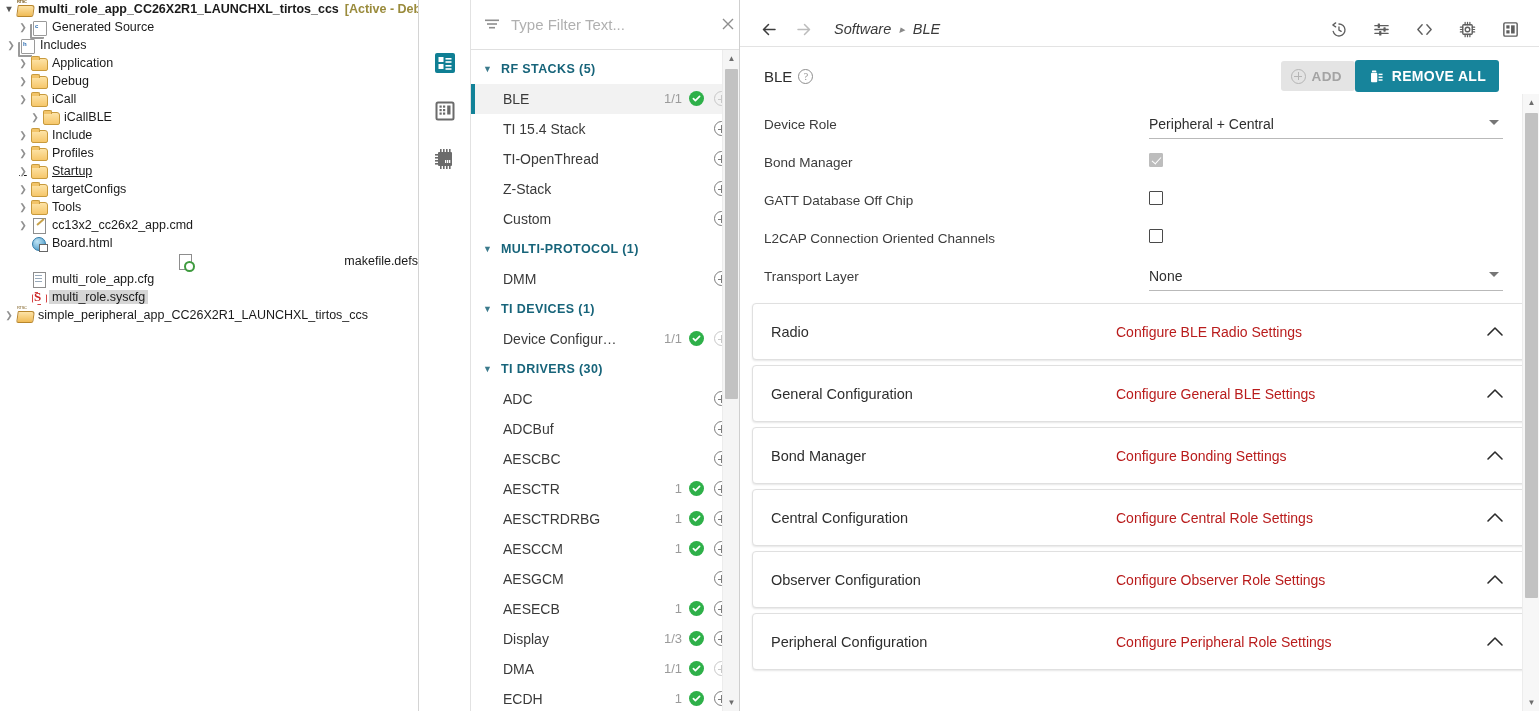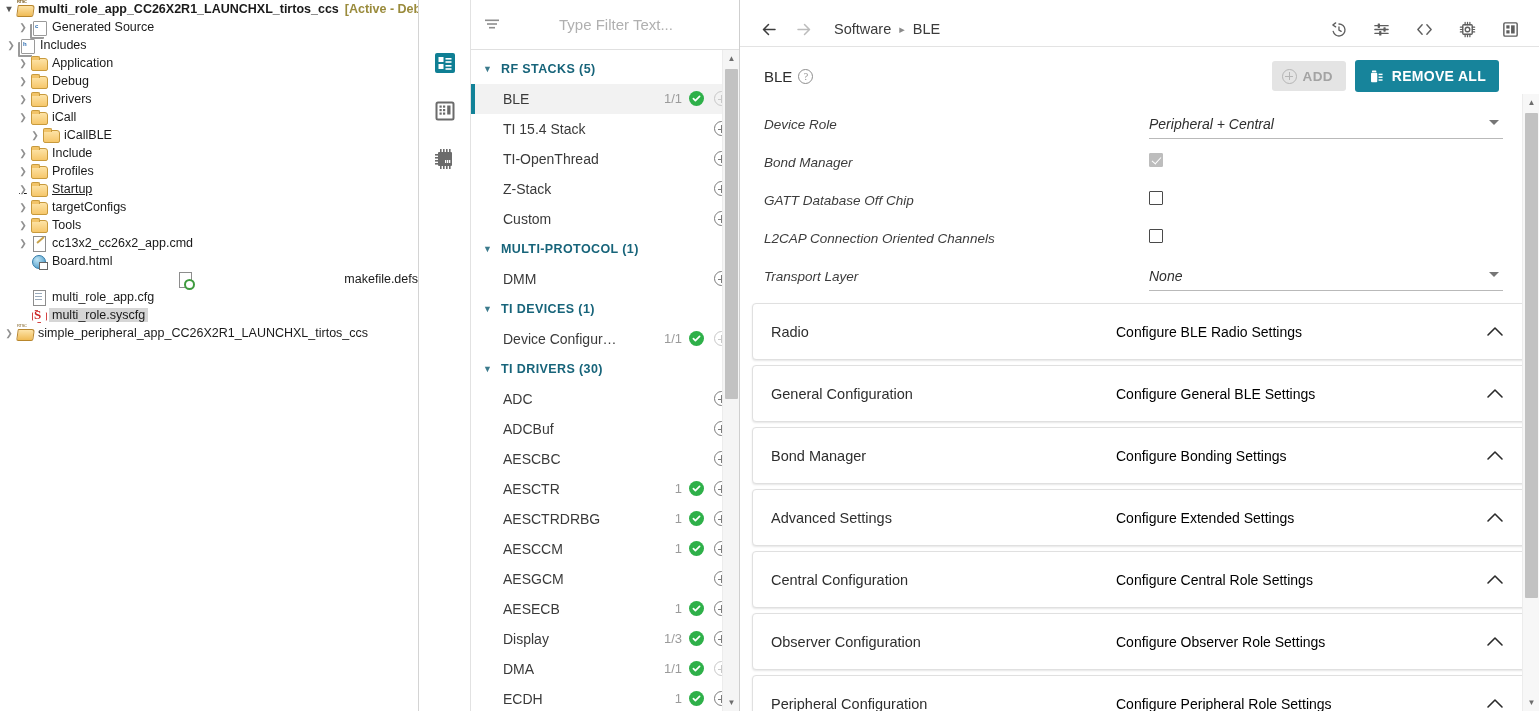--- a/index.html
+++ b/index.html
@@ -194,21 +194,20 @@
     border-bottom: 1px solid #e0e0e0;
     background:#fff;
     gap: 8px;
   }
   .filter-input {
     flex:1 1 auto;
     border:none; outline:none;
     font-size:15px; color:#333;
     background:transparent;
     font-family:"Liberation Sans", sans-serif;
-    margin-left:48px;
   }
   .filter-input::placeholder { color:#b0b0b0; }
   .fb-icon { color:#8e8e8e; cursor:pointer; display:flex; align-items:center; }
 
   .nav-scroll {
     flex:1 1 auto;
     overflow:hidden;
     position:relative;
     padding-top: 4px;
   }
@@ -289,20 +288,21 @@
     background:#fff;
     min-width:0;
     position:relative;
   }
   .crumb-bar {
     height:47px; flex:0 0 47px;
     display:flex; align-items:center;
     padding: 12px 14px 0 12px;
     border-bottom:1px solid #e3e3e3;
     background:#fff;
+    font-style:italic;
   }
   .nav-arrow {
     width:34px; height:34px;
     display:flex; align-items:center; justify-content:center;
     color:#3d3d3d; cursor:pointer;
   }
   .nav-arrow.dim { color:#bcbcbc; }
   .crumbs { margin-left:14px; display:flex; align-items:center; gap:8px; font-size:14.5px; color:#3b3b3b; }
   .crumb-sep { color:#8a8a8a; font-size:11px; }
   .crumb-link { cursor:pointer; }
@@ -323,21 +323,21 @@
     padding: 0 4px 0 12px;
   }
   .mod-title { font-size:15px; color:#2c2c2c; }
   .help-icon {
     width:15px;height:15px;border-radius:50%;
     border:1.3px solid #8e8e8e; color:#8e8e8e;
     font-size:10px; display:inline-flex;align-items:center;justify-content:center;
     margin-left:6px; cursor:pointer;
     font-family:"Liberation Serif", serif;
   }
-  .head-btns { margin-left:auto; display:flex; align-items:center; gap:9px; }
+  .head-btns { margin-left:auto; display:flex; align-items:center; }
   .btn-add {
     background:#e4e4e4; color:#a3a3a3;
     border:none; border-radius:3px;
     height:30px; padding:0 13px 0 10px;
     display:flex; align-items:center; gap:6px;
     font-size:13.5px; font-weight:bold; letter-spacing:.3px;
     cursor:default;
     font-family:"Liberation Sans", sans-serif;
   }
   .btn-add .circ {
@@ -352,21 +352,20 @@
     display:flex; align-items:center; gap:7px;
     font-size:14px; font-weight:bold; letter-spacing:.3px;
     cursor:pointer;
     font-family:"Liberation Sans", sans-serif;
   }
 
   .field-row {
     display:flex; align-items:center;
     height:38px;
     padding-left:12px;
-    font-style:italic;
   }
   .field-label { width:385px; flex:0 0 385px; font-size:13.5px; color:#3c3c3c; }
   .field-ctrl { flex:1 1 auto; position:relative; }
   .select-like {
     border-bottom:1px solid #b9b9b9;
     height:30px;
     display:flex; align-items:center;
     font-size:14px; color:#2f2f2f;
     padding-right:18px;
     cursor:pointer;
@@ -397,21 +396,21 @@
     border-radius:4px;
     box-shadow: 0 1px 2px rgba(0,0,0,.10);
     height:57px;
     margin: 0 12px 5px 12px;
     display:flex; align-items:center;
     padding: 0 22px 0 18px;
     cursor:pointer;
     position:relative;
   }
   .card-title { font-size:14.5px; color:#2e2e2e; width:345px; flex:0 0 345px; }
-  .card-desc { font-size:14px; color:#000000; flex:1 1 auto; }
+  .card-desc { font-size:14px; color:#b91c1c; flex:1 1 auto; }
   .card-chev { color:#2b2b2b; display:flex; align-items:center; }
 
   
   .rscroll {
     position:absolute; right:0; top:47px; bottom:0; width:17px;
     background:#f7f7f7; border-left:1px solid #ececec;
   }
 </style>
 </head>
 <body>
@@ -442,25 +441,20 @@
         </div>
         <div class="tree-row" style="padding-left: 16px;">
           <span class="arrow closed"></span>
           <span class="ticon ic-folder"></span>
           <span class="tree-label">Application</span>
         </div>
         <div class="tree-row" style="padding-left: 16px;">
           <span class="arrow closed"></span>
           <span class="ticon ic-folder"></span>
           <span class="tree-label">Debug</span>
-        </div>
-        <div class="tree-row" style="padding-left: 16px;">
-          <span class="arrow closed"></span>
-          <span class="ticon ic-folder"></span>
-          <span class="tree-label">Drivers</span>
         </div>
         <div class="tree-row" style="padding-left: 16px;">
           <span class="arrow closed"></span>
           <span class="ticon ic-folder"></span>
           <span class="tree-label">iCall</span>
         </div>
         <div class="tree-row" style="padding-left: 28px;">
           <span class="arrow closed"></span>
           <span class="ticon ic-folder"></span>
           <span class="tree-label">iCallBLE</span>
@@ -926,29 +920,20 @@
           <div class="card">
             <div class="card-title">Bond Manager</div>
             <div class="card-desc">Configure Bonding Settings</div>
             <div class="card-chev">
               <svg width="18" height="13" viewBox="0 0 18 13">
                 <path d="M2 10 L9 3 L16 10" stroke="#2b2b2b" stroke-width="1.6" fill="none" stroke-linecap="round" stroke-linejoin="round"></path>
               </svg>
             </div>
           </div>
           <div class="card">
-            <div class="card-title">Advanced Settings</div>
-            <div class="card-desc">Configure Extended Settings</div>
-            <div class="card-chev">
-              <svg width="18" height="13" viewBox="0 0 18 13">
-                <path d="M2 10 L9 3 L16 10" stroke="#2b2b2b" stroke-width="1.6" fill="none" stroke-linecap="round" stroke-linejoin="round"></path>
-              </svg>
-            </div>
-          </div>
-          <div class="card">
             <div class="card-title">Central Configuration</div>
             <div class="card-desc">Configure Central Role Settings</div>
             <div class="card-chev">
               <svg width="18" height="13" viewBox="0 0 18 13">
                 <path d="M2 10 L9 3 L16 10" stroke="#2b2b2b" stroke-width="1.6" fill="none" stroke-linecap="round" stroke-linejoin="round"></path>
               </svg>
             </div>
           </div>
           <div class="card">
             <div class="card-title">Observer Configuration</div>

